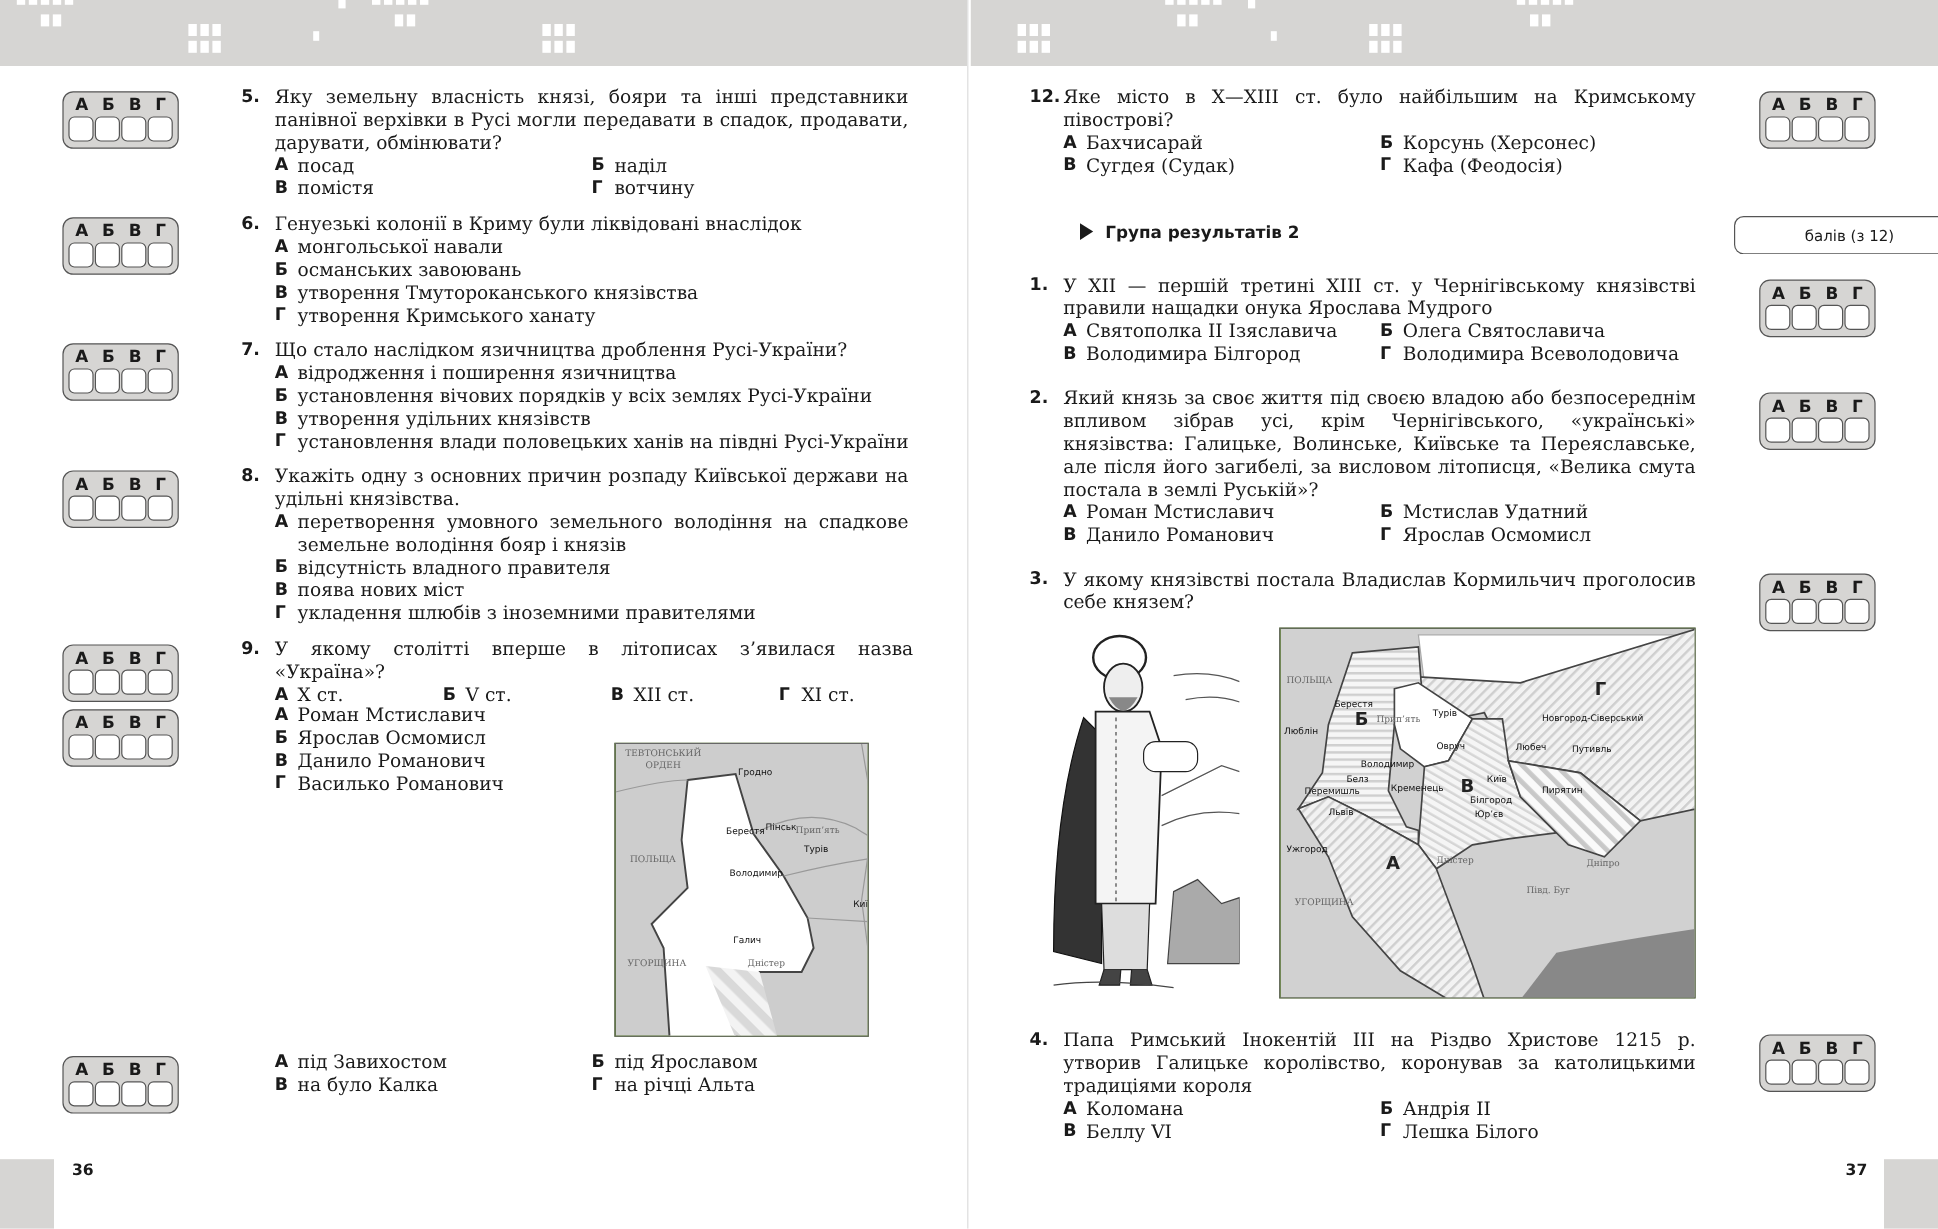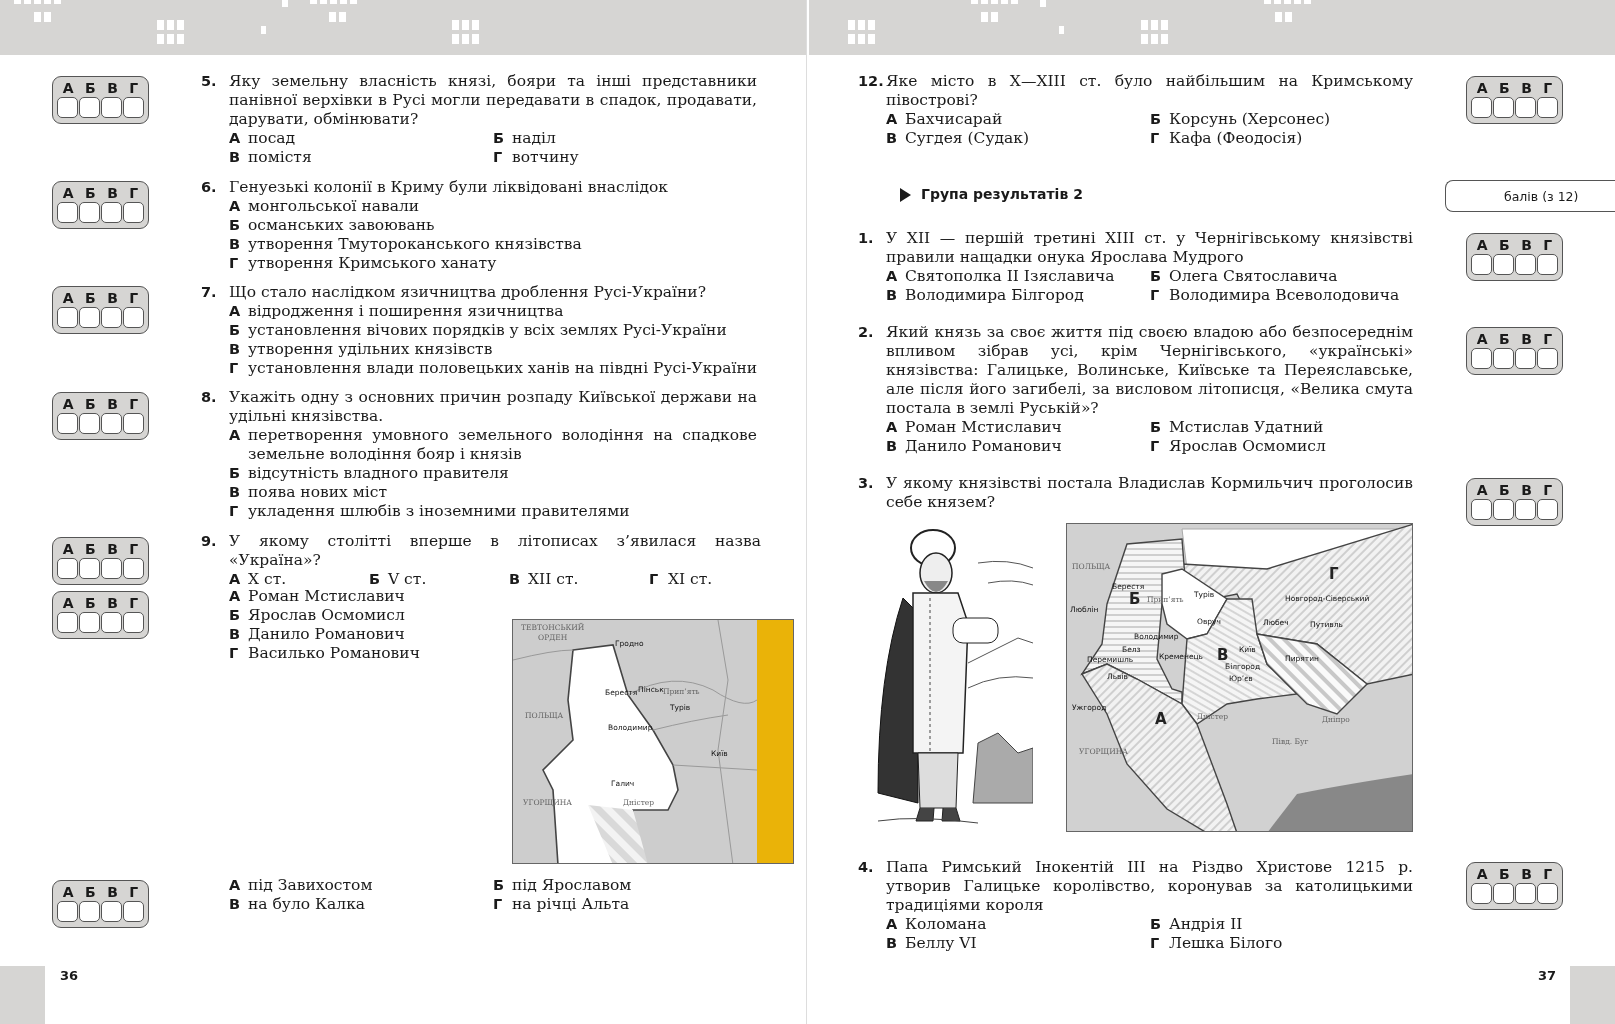--- a/index.html
+++ b/index.html
@@ -33,25 +33,25 @@
   .q { position: absolute; font-size: 15.5px; line-height: 19px; }
   .q .stem { display: flex; }
   .q .num { font-family: "DejaVu Sans", sans-serif; font-weight: bold; width: 28px; flex-shrink: 0; font-size: 14.5px; }
   .q .text { text-align: justify; }
   .opts { margin-left: 28px; }
   .opt { display: flex; }
   .opt .ol { font-family: "DejaVu Sans", sans-serif; font-weight: bold; width: 19px; flex-shrink: 0; font-size: 14.5px; }
   .opts.two { display: grid; grid-template-columns: 264px 1fr; }
   .opts.four { display: grid; grid-template-columns: 140px 140px 140px 1fr; }
 
-  .group-heading { position: absolute; left: 860px; top: 186px; font-family: "DejaVu Sans", sans-serif; font-weight: bold; font-size: 14px; display: flex; gap: 10px; align-items: flex-end; padding-left: 40px; }
+  .group-heading { position: absolute; left: 860px; top: 186px; font-family: "DejaVu Sans", sans-serif; font-weight: bold; font-size: 14px; display: flex; gap: 10px; align-items: flex-start; padding-left: 40px; }
   .triangle { width: 0; height: 0; border-top: 7px solid transparent; border-bottom: 7px solid transparent; border-left: 11px solid #1a1a1a; }
   .score-box { position: absolute; left: 1445px; top: 180px; width: 180px; height: 32px; border: 1.5px solid #555; border-radius: 8px; border-right: none; font-family: "DejaVu Sans", sans-serif; font-size: 12.5px; display: flex; align-items: center; padding-left: 58px; }
 
-  .map { position: absolute; border: 1px solid #666; background: #eab308; overflow: hidden; }
+  .map { position: absolute; border: 1px solid #666; background: #4d7c0f; overflow: hidden; }
   .map svg { display: block; }
   .maplabel { font-family: "DejaVu Sans", sans-serif; font-size: 7.5px; fill: #111; }
   .maplabel-grey { font-family: "DejaVu Serif", serif; font-size: 7.5px; fill: #666; }
   .big-letter { font-family: "DejaVu Sans", sans-serif; font-size: 15px; font-weight: bold; fill: #222; }
   .portrait { position: absolute; left: 858px; top: 523px; width: 175px; height: 305px; }
 </style>
 </head>
 <body>
 
 <div class="header-band left">
@@ -378,21 +378,21 @@
         <span class="ol">В</span>
         <span>Данило Романович</span>
       </div>
     <div class="opt">
         <span class="ol">Г</span>
         <span>Василько Романович</span>
       </div>
   </div>
 </div>
 
-<div class="map" style="left:512px;top:619px;width:282px;height:245px;">
+<div class="map" style="left:512px;top:619px;width:212px;height:245px;">
   <svg width="244" height="245" viewBox="0 0 244 245">
     <defs>
       <pattern id="hatchL" width="14" height="14" patternUnits="userSpaceOnUse" patternTransform="rotate(-45)">
         <rect width="14" height="14" fill="#d9d9d9"></rect>
           <rect width="7" height="14" fill="#f3f3f3"></rect>
       </pattern>
     </defs>
     <rect width="244" height="245" fill="#cdcdcd"></rect>
     <path d="M60 30 L100 25 L115 75 L140 110 L160 145 L165 170 L155 190 L120 190 L100 245 L45 245 L40 170 L30 150 L60 120 L55 80 Z" fill="#fff" stroke="#444" stroke-width="1.6"></path>
     <path d="M75 185 L100 245 L135 245 L120 190 Z" fill="url(#hatchL)"></path>

